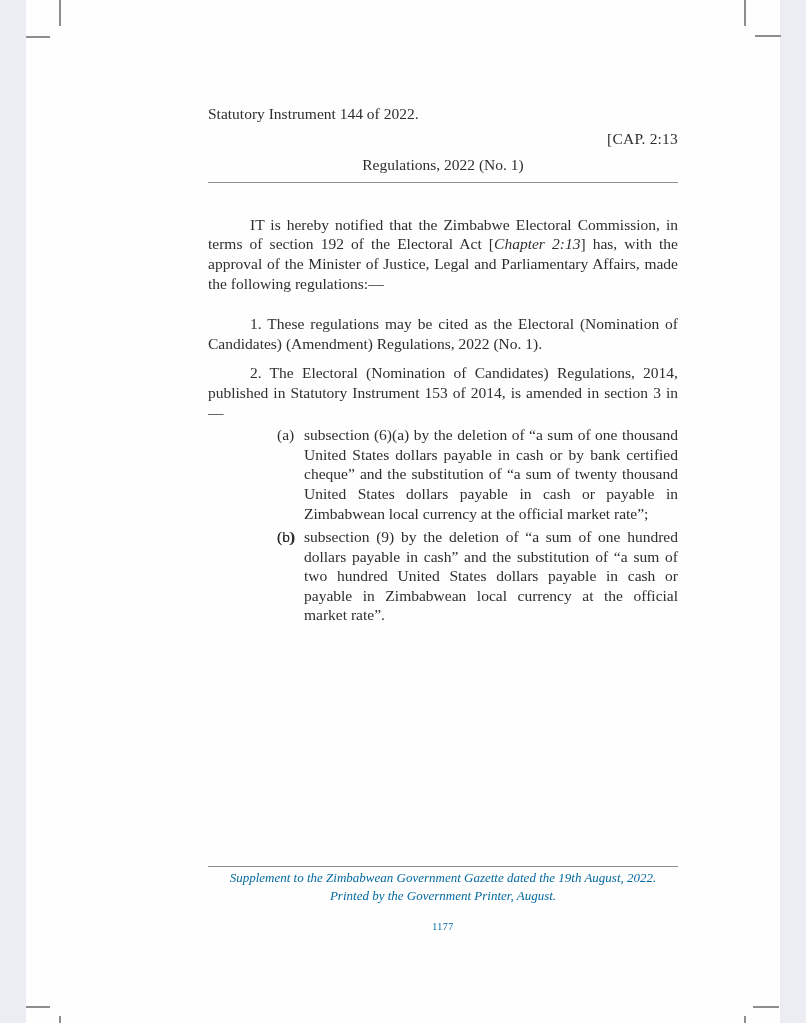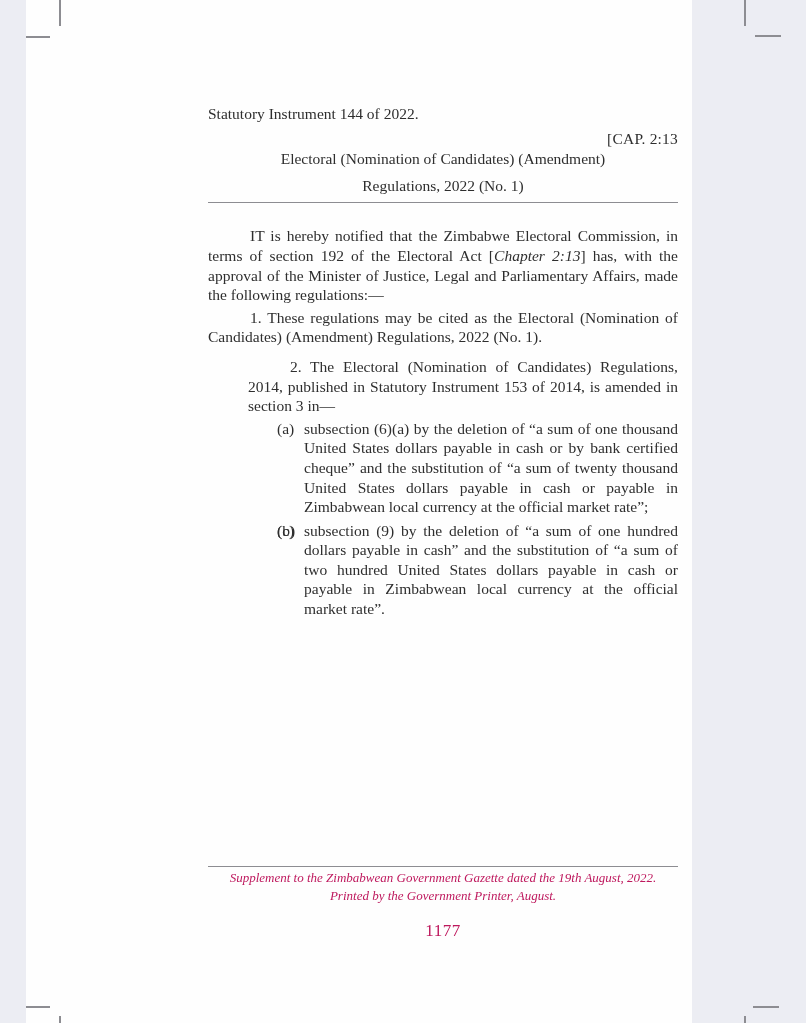--- a/index.html
+++ b/index.html
@@ -3,66 +3,65 @@
 <meta charset="utf-8">
 <style>
   html,body { margin:0; padding:0; }
   body {
     width:806px; height:1023px;
     font-family:"Liberation Serif","DejaVu Serif",serif;
     background:#ecedf3;
   }
   .scan { position:relative; width:806px; height:1023px; background:#ecedf3; overflow:hidden; }
   .page {
-    position:absolute; left:26px; top:0; width:666px; height:1023px;
+    position:absolute; left:26px; top:0; width:754px; height:1023px;
     background:#fefefe;
   }
   .doc {
     position:absolute; left:182px; top:0; width:470px;
     font-size:15.5px; line-height:19.6px; color:#2e2e2e;
   }
   .si   { margin:104px 0 0 0; }
   .cap  { margin:5px 0 0 0; text-align:right; font-weight:normal; letter-spacing:.2px; }
   .t1   { margin:1px 0 0 0; text-align:center; }
   .t2   { margin:7px; text-align:center; }
   .rule { margin-top:2px; height:0; border-top:1.6px solid #8d8d92; }
   .para { margin:0; text-align:justify; text-indent:42px; }
-  .preamble { margin-top:23px; }
-  .s1 { margin-top:3px; }
-  .s2 { margin-top:10px;margin-left:40px; }
+  .preamble { margin-top:32px; }
+  .s1 { margin-top:21px; }
+  .s2 { margin-top:10px; }
   .li { position:relative; margin:0; padding-left:96px; text-align:justify; }
   .li .lab { position:absolute; left:69px; top:0; }
   .li-a { margin-top:3px; }
   .li-b { margin-top:4px; }
   .li-c { margin-top:3px; }
-  .footer { position:absolute; left:182px; top:866px; width:470px; color:#be185d; }
+  .footer { position:absolute; left:182px; top:866px; width:470px; color:#0369a1; }
   .frule { border-top:1.6px solid #8d8d92; height:0; }
   .fit { margin:3px 0 0 0; font-style:italic; font-size:13px; line-height:15px; text-align:center; }
-  .pnum { margin:18px 0 0 0; text-align:center; font-size:17px; letter-spacing:.5px; }
+  .pnum { margin:18px 0 0 0; text-align:center; font-size:10px; letter-spacing:.5px; }
   .mark { position:absolute; background:#8d8d92; }
   .mk-tl-v { left:59px;  top:0;      width:1.5px; height:26px; }
   .mk-tl-h { left:26px;  top:36px;   width:24px;  height:1.5px; }
   .mk-tr-v { left:744px; top:0;      width:1.5px; height:26px; }
   .mk-tr-h { left:755px; top:35px;   width:26px;  height:1.5px; }
   .mk-bl-h { left:26px;  top:1006px; width:24px;  height:1.5px; }
   .mk-bl-v { left:59px;  top:1016px; width:1.5px; height:7px; }
   .mk-br-h { left:753px; top:1006px; width:26px;  height:1.5px; }
   .mk-br-v { left:744px; top:1016px; width:1.5px; height:7px; }
 </style>
 </head>
 <body>
 
 <div class="scan">
 
   <div class="page">
 
     <div class="doc">
       <p class="si">Statutory Instrument 144 of 2022.</p>
       <p class="cap">[CAP. 2:13</p>
-      <p class="t1">Electoral (Nomination of Candidates) (Amendment)</p>
       <p class="t2">Regulations, 2022 (No. 1)</p>
       <div class="rule"></div>
 
       <p class="para preamble"><span>IT is hereby notified that the Zimbabwe Electoral Commission, in terms of section 192 of the Electoral Act [</span><i>Chapter 2:13</i><span>] has, with the approval of the Minister of Justice, Legal and Parliamentary Affairs, made the following regulations:—</span></p>
 
       <p class="para s1">1. These regulations may be cited as the Electoral (Nomination of Candidates) (Amendment) Regulations, 2022 (No. 1).</p>
       <p class="para s2">2.  The Electoral (Nomination of Candidates) Regulations, 2014, published in Statutory Instrument 153 of 2014, is amended in section 3 in—</p>
 
       <div class="li li-a">
         <span class="lab">(a)</span><span class="txt">subsection (6)(a) by the deletion of “a sum of one thousand United States dollars payable in cash or by bank certified cheque” and the substitution of “a sum of twenty thousand United States dollars payable in cash or payable in Zimbabwean local currency at the official market rate”;</span>

